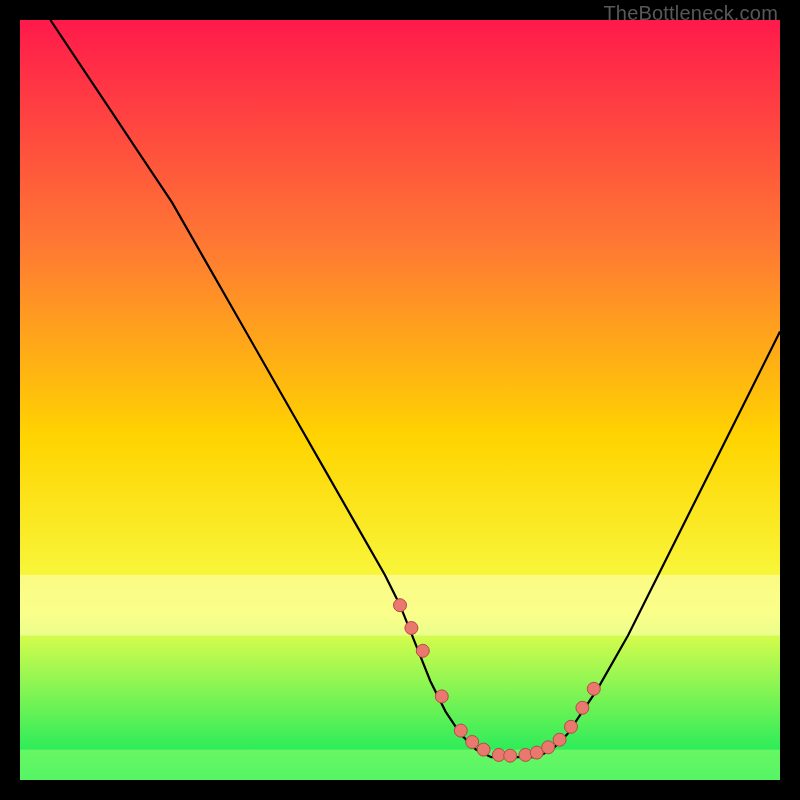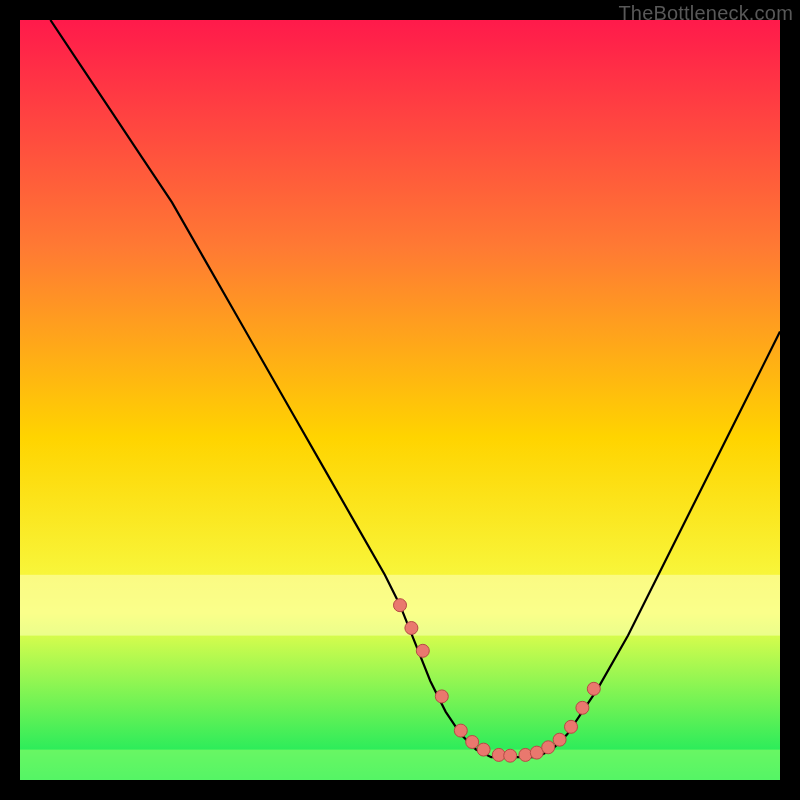--- a/index.html
+++ b/index.html
@@ -21,21 +21,21 @@
   .plot {
     position: absolute;
     left: 0;
     top: 0;
     width: 760px;
     height: 760px;
   }
   .watermark {
     position: absolute;
     top: 2px;
-    right: 7px;
+    right: 22px;
     font-family: Arial, Helvetica, sans-serif;
     font-size: 20px;
     color: #585858;
     letter-spacing: 0.2px;
   }
 </style>
 </head>
 <body>
 
 <div class="frame">

